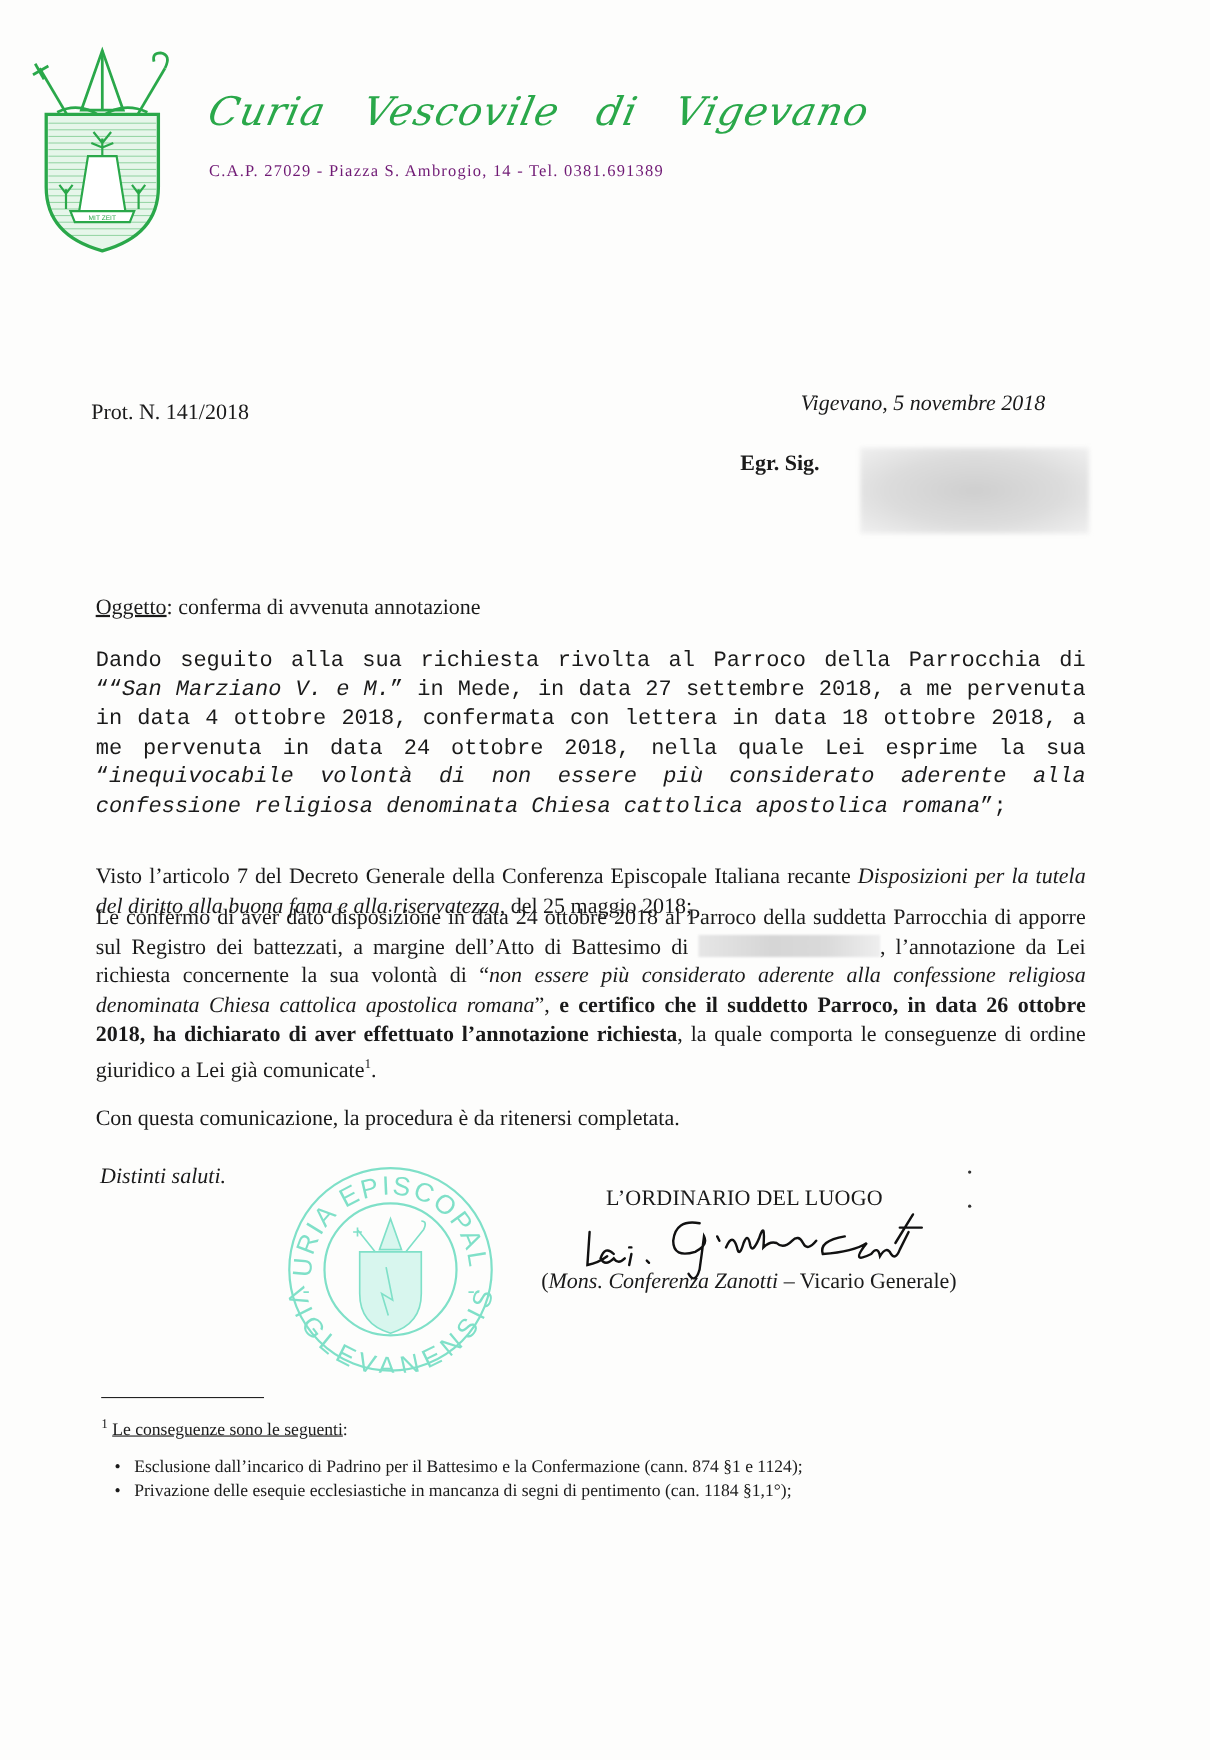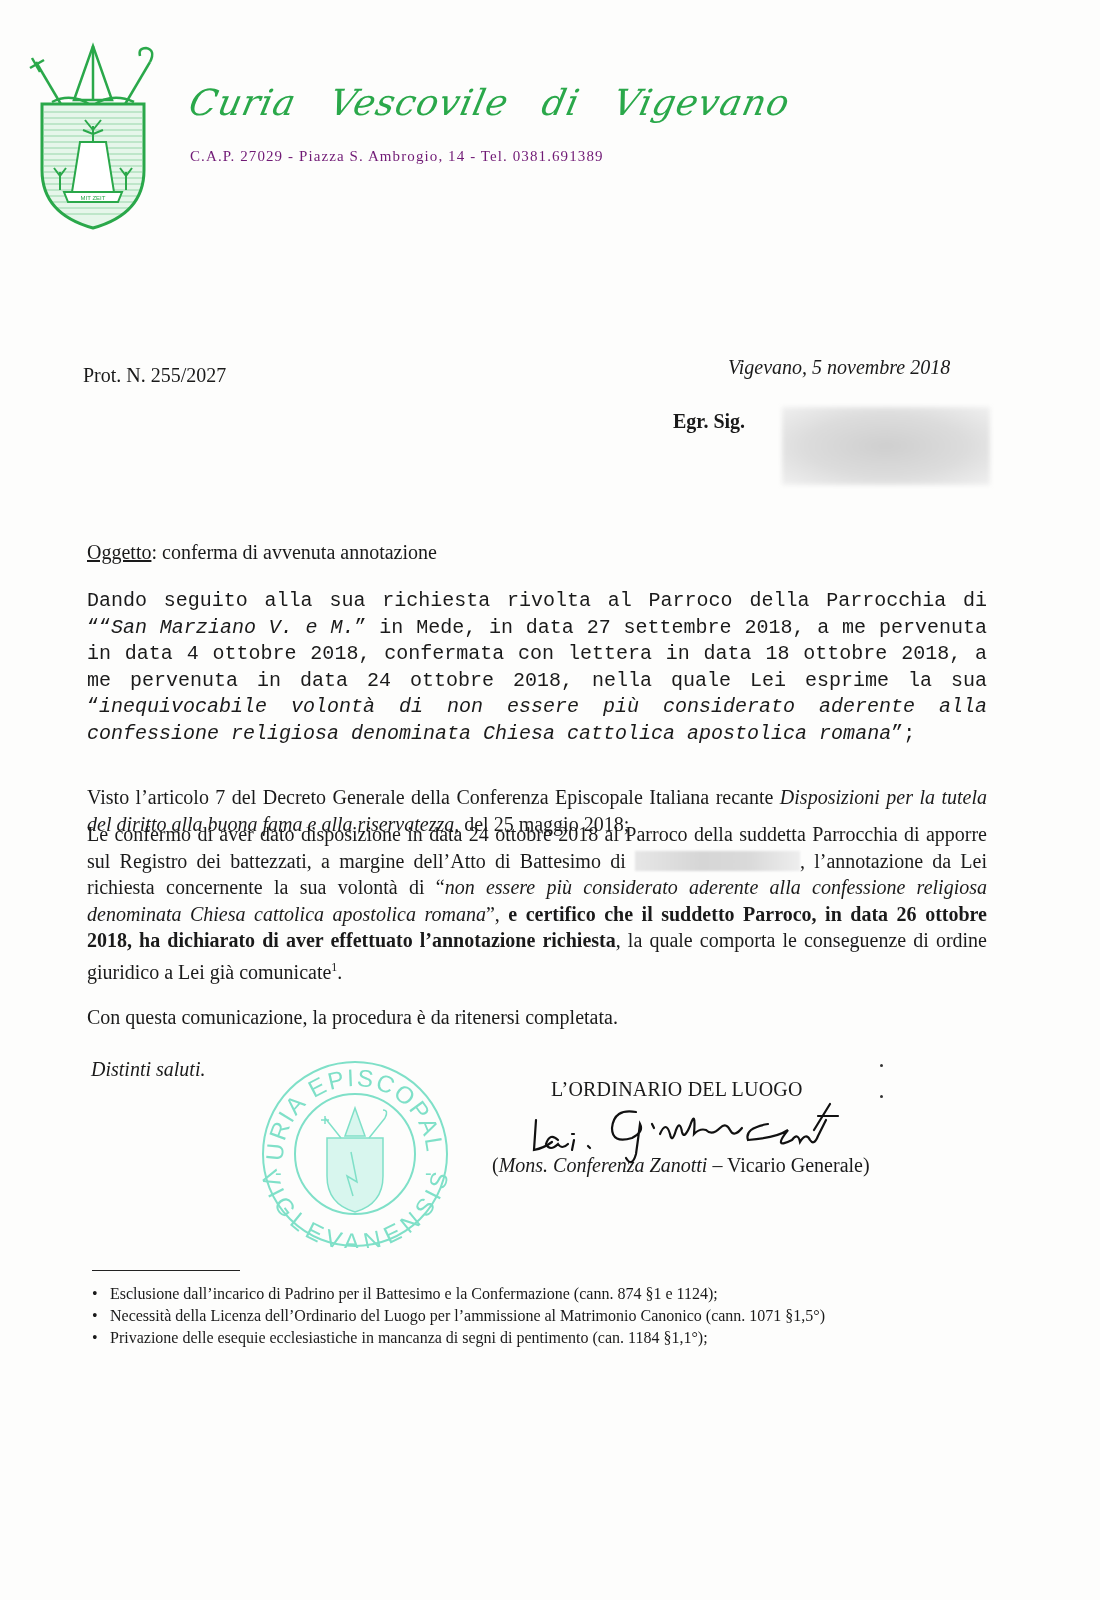--- a/index.html
+++ b/index.html
@@ -32,21 +32,21 @@
   #closing { left: 91px; top: 1058px; font-size: 20px; font-style: italic; }
   .redact-inline { display: inline-block; width: 165px; height: 20px; vertical-align: -3px;
     background: linear-gradient(90deg, #e6e6e6, #d6d6d6 40%, #dadada 70%, #eeeeee); filter: blur(1px); }
   #stamp { left: 255px; top: 1058px; width: 200px; height: 190px; }
   #sig-title { left: 551px; top: 1078px; font-size: 20px; letter-spacing: 0.2px; }
   #signature { left: 528px; top: 1090px; width: 370px; height: 80px; }
   #signer { left: 492px; top: 1154px; font-size: 20px; }
   #fn-rule { left: 92px; top: 1270px; width: 148px; height: 1px; background: #222; }
   #footnote { left: 92px; top: 1283px; font-size: 16px; line-height: 22px; width: 930px; }
   #footnote .u { text-decoration: underline; }
-  #footnote ul { margin: 0; padding: 0; list-style: none; font-family: Liberation Serif, serif; }
+  #footnote ul { margin: 12px; padding: 0; list-style: none; font-family: Liberation Serif, serif; }
   #footnote li { position: relative; padding-left: 18px; white-space: nowrap; }
   #footnote li::before { content: "\2022"; position: absolute; left: 0; top: 0; }
   sup { font-size: 12px; }
   .mark-dot { width: 3px; height: 3px; border-radius: 50%; background: #333; }
 </style>
 </head>
 <body>
 
 <svg id="crest" class="abs" viewBox="0 0 142 190">
   <g fill="none" stroke="#2aa84a" stroke-width="2.5">
@@ -91,21 +91,21 @@
   <g stroke="#2aa84a" stroke-width="2" fill="none">
     <path d="M71 100 v-16 M71 88 l-8 -10 M71 88 l8 -10 M71 92 l-10 -4 M71 92 l10 -4"></path>
     <path d="M38 148 v-18 M38 134 l-6 -8 M38 134 l6 -8"></path>
     <path d="M104 148 v-18 M104 134 l-6 -8 M104 134 l6 -8"></path>
   </g>
 </svg>
 
 <div id="letterhead-title" class="abs">Curia Vescovile di Vigevano</div>
 <div id="letterhead-address" class="abs">C.A.P. 27029 - Piazza S. Ambrogio, 14 - Tel. 0381.691389</div>
 
-<div id="prot" class="abs">Prot. N. 255/2027</div>
+<div id="prot" class="abs">Prot. N. 141/2018</div>
 <div id="date" class="abs">Vigevano, 5 novembre 2018</div>
 <div id="recipient-label" class="abs">Egr. Sig.</div>
 <div id="recipient-redacted" class="abs"></div>
 
 <div id="subject" class="abs">
   <span class="u">Oggetto</span><span>:</span><span> conferma di avvenuta annotazione</span>
 </div>
 
 <div id="para1" class="abs para">
   <span>Dando seguito alla sua richiesta rivolta al Parroco della Parrocchia di ““</span><i>San Marziano V. e M.</i><span>” in Mede, in data 27 settembre 2018, a me pervenuta in data 4 ottobre 2018, confermata con lettera in data 18 ottobre 2018, a me pervenuta in data 24 ottobre 2018, nella quale Lei esprime la sua “</span><i>inequivocabile volontà di non essere più considerato aderente alla confessione religiosa denominata Chiesa cattolica apostolica romana</i><span>”;</span>
@@ -164,18 +164,20 @@
   </g>
 </svg>
 <div class="abs mark-dot" style="left:880px; top:1064px;"></div>
 <div class="abs mark-dot" style="left:880px; top:1095px;"></div>
 <div id="signer" class="abs">
   <span>(</span><i>Mons. Conferenza Zanotti</i><span> – Vicario Generale)</span>
 </div>
 
 <div id="fn-rule" class="abs"></div>
 <div id="footnote" class="abs">
+  <div>
+    <sup>1</sup>&nbsp;<span class="u">Le conseguenze sono le seguenti</span><span>:</span>
+  </div>
   <ul>
     <li>Esclusione dall’incarico di Padrino per il Battesimo e la Confermazione (cann. 874 §1 e 1124);</li>
-    <li>Necessità della Licenza dell’Ordinario del Luogo per l’ammissione al Matrimonio Canonico (cann. 1071 §1,5°)</li>
     <li>Privazione delle esequie ecclesiastiche in mancanza di segni di pentimento (can. 1184 §1,1°);</li>
   </ul>
 </div>
 
 </body></html>

